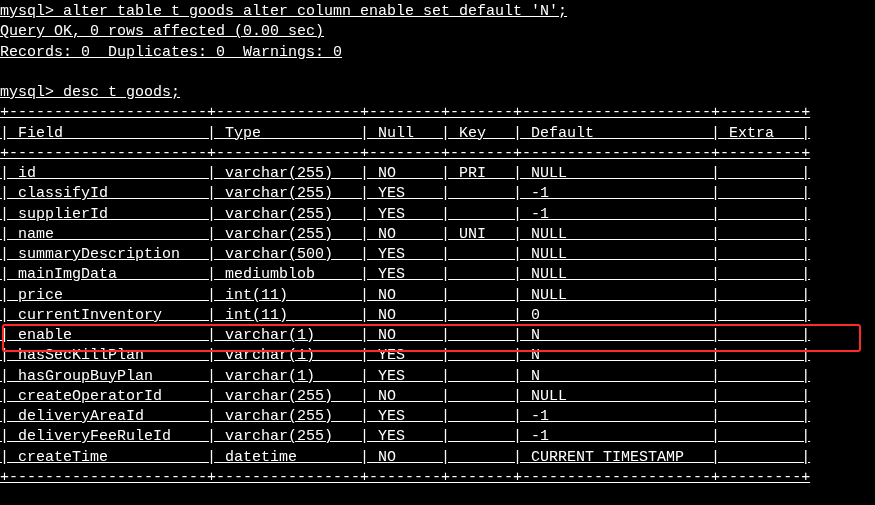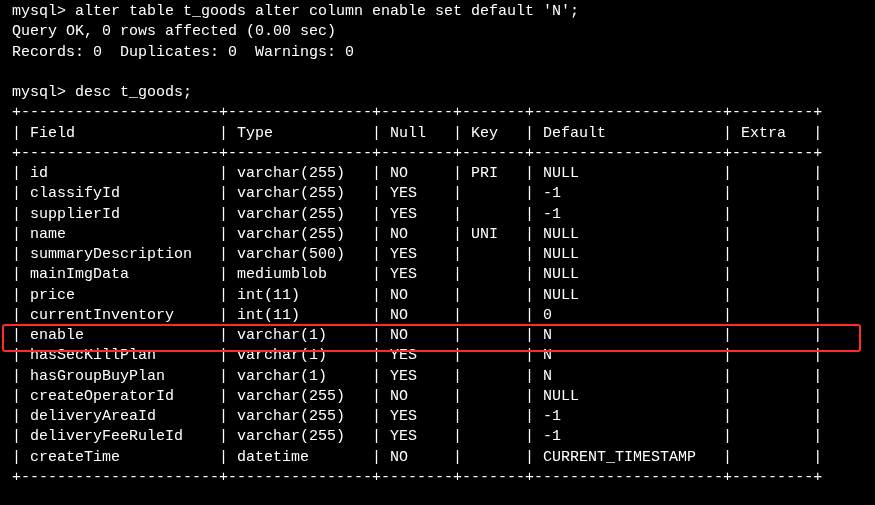--- a/index.html
+++ b/index.html
@@ -9,22 +9,23 @@
     color: #fff;
     font-family: "Courier New", Courier, monospace;
     font-size: 15px;
     line-height: 1.35;
     width: 875px;
     height: 505px;
     overflow: hidden;
   }
   .terminal {
     white-space: pre;
-    padding: 2px 0 0 12px;
+    padding: 2px 0 0 0;
     position: relative;
+    text-decoration: underline;
   }
   .highlight-box {
     position: absolute;
     border: 2px solid #ff2a2a;
     border-radius: 3px;
     pointer-events: none;
   }
 </style>
 </head>
 <body>

